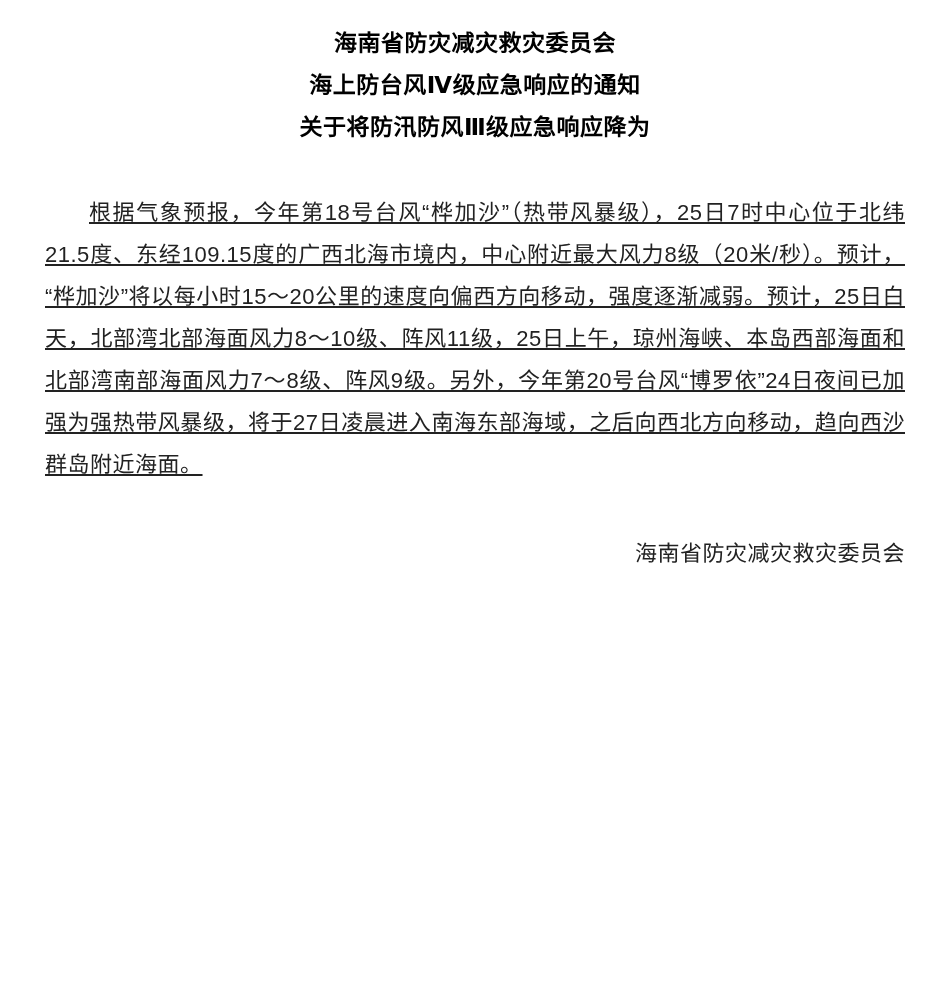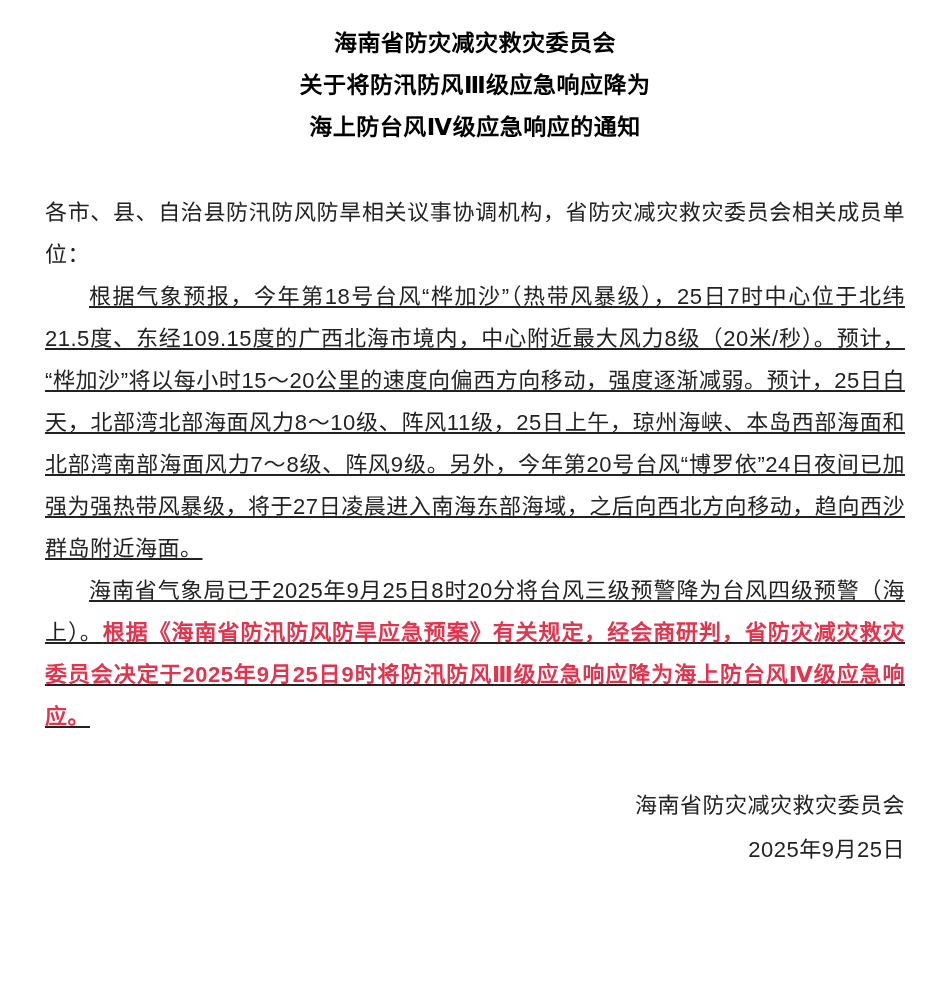--- a/index.html
+++ b/index.html
@@ -56,31 +56,28 @@
     letter-spacing: 0.5px;
   }
 </style>
 </head>
 <body>
 
 <div class="page">
 
   <div class="title-block">
     <div class="title-line">海南省防灾减灾救灾委员会</div>
+    <div class="title-line">海上防台风Ⅳ级应急响应的通知</div>
     <div class="title-line">关于将防汛防风Ⅲ级应急响应降为</div>
-    <div class="title-line">海上防台风Ⅳ级应急响应的通知</div>
   </div>
 
   <div class="body-text">
-    <p>各市、县、自治县防汛防风防旱相关议事协调机构，省防灾减灾救灾委员会相关成员单位：</p>
 
     <p class="indent">根据气象预报，今年第18号台风“桦加沙”（热带风暴级），25日7时中心位于北纬21.5度、东经109.15度的广西北海市境内，中心附近最大风力8级（20米/秒）。预计，“桦加沙”将以每小时15～20公里的速度向偏西方向移动，强度逐渐减弱。预计，25日白天，北部湾北部海面风力8～10级、阵风11级，25日上午，琼州海峡、本岛西部海面和北部湾南部海面风力7～8级、阵风9级。另外，今年第20号台风“博罗依”24日夜间已加强为强热带风暴级，将于27日凌晨进入南海东部海域，之后向西北方向移动，趋向西沙群岛附近海面。</p>
 
-    <p class="indent"><span>海南省气象局已于2025年9月25日8时20分将台风三级预警降为台风四级预警（海上）。</span><span class="highlight">根据《海南省防汛防风防旱应急预案》有关规定，经会商研判，省防灾减灾救灾委员会决定于2025年9月25日9时将防汛防风Ⅲ级应急响应降为海上防台风Ⅳ级应急响应。</span></p>
 
   </div>
 
   <div class="footer">
     <div>海南省防灾减灾救灾委员会</div>
-    <div>2025年9月25日</div>
   </div>
 
 </div>
 
 </body></html>

